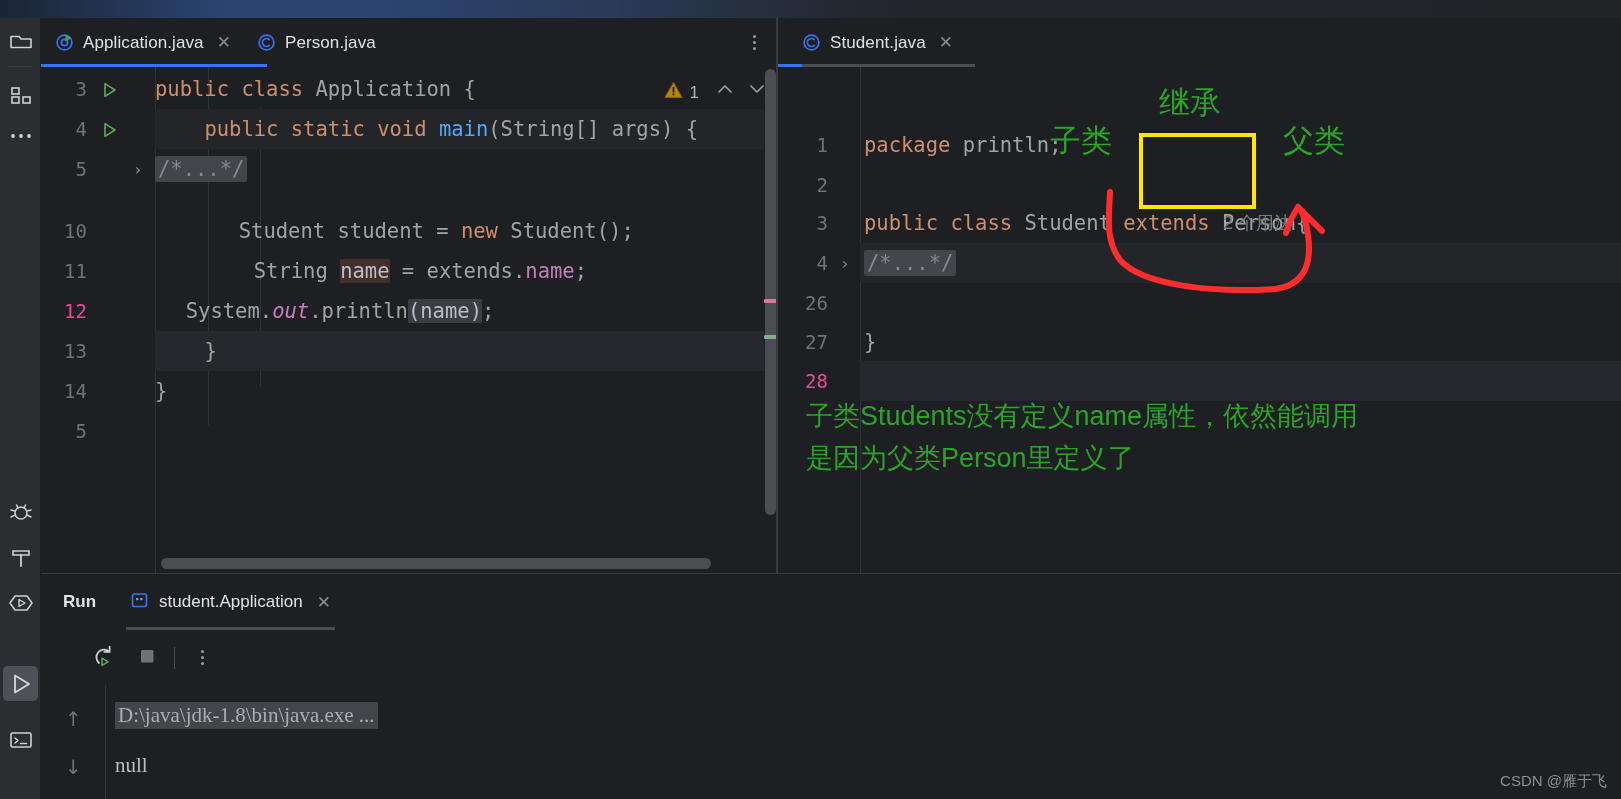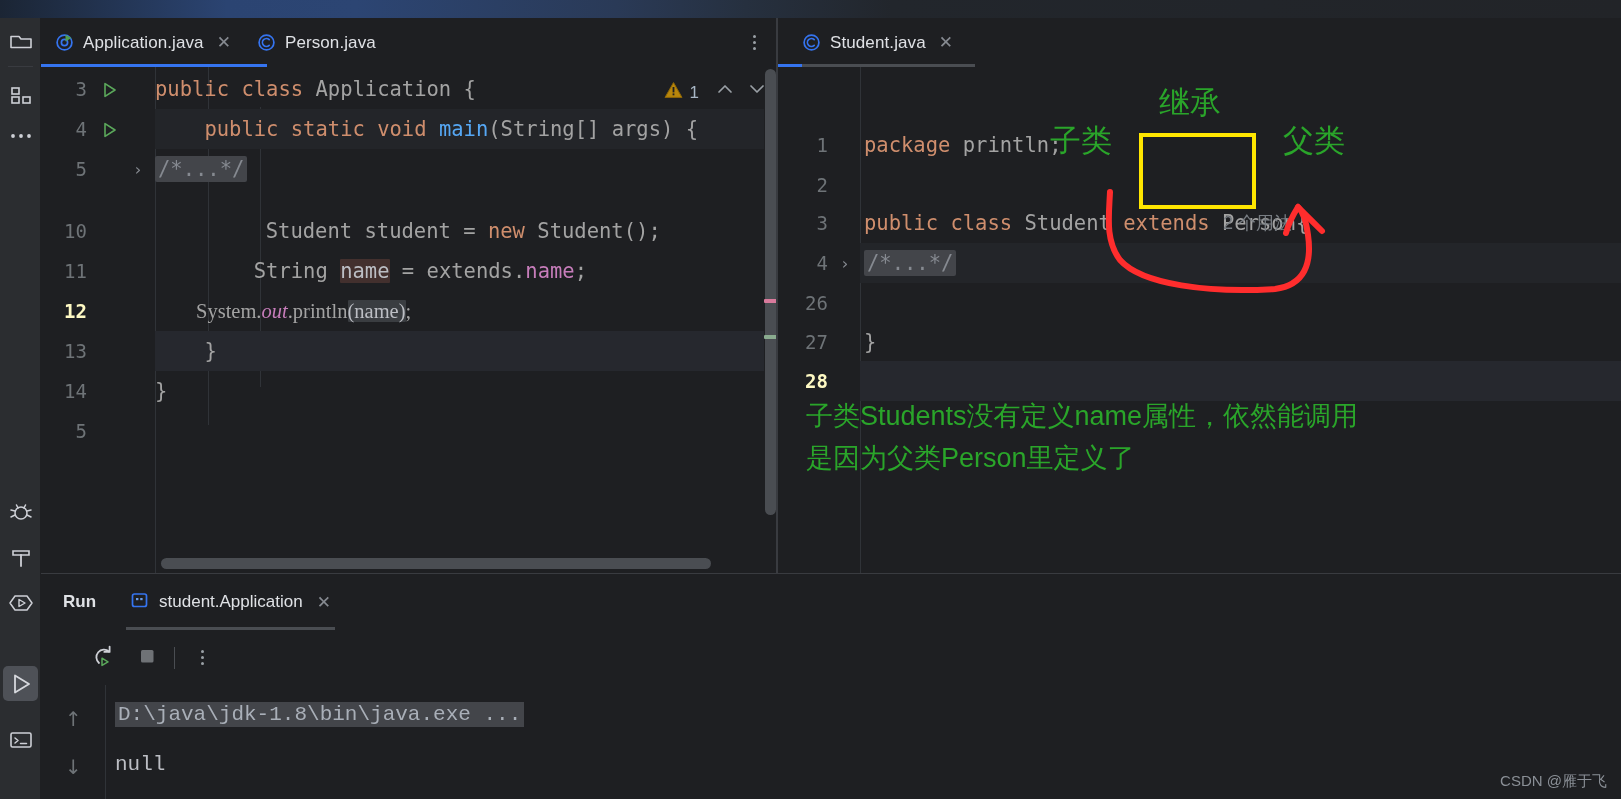--- a/index.html
+++ b/index.html
@@ -82,21 +82,21 @@
   .gutter-line-sep { position:absolute; top:0; bottom:0; width:1px; background:#303338; }
 
   .code-line {
     position:absolute; left:0; right:0; height:40px; display:flex; align-items:center;
     font-family:"DejaVu Sans Mono", monospace; font-size:20.5px; letter-spacing:0px;
   }
   .ln {
     width:46px; text-align:right; color:#6e7377; font-size:19px;
     font-family:"DejaVu Sans Mono", monospace; flex:0 0 auto;
   }
-  .ln.cur { color:#fef9c3;font-weight:bold; }
+  .ln.cur { color:#ec4899; }
   .code-text { white-space:pre; color:#bcbec4; }
 
   .hl-line { position:absolute; left:0; right:0; height:40px; background:#26282e; }
 
   
   .kw   { color:#cf8e6d; }
   .mth  { color:#56a8f5; }
   .fld  { color:#c77dbb; }
   .stat { color:#c77dbb; font-style:italic; }
   .plain{ color:#a3a3a3; }
@@ -154,21 +154,21 @@
   .run-tab::after {
     content:""; position:absolute; left:6px; bottom:0; width:calc(100% - 12px);
     height:3px; background:#4a4d52;
   }
   .run-tab-label { font-size:17px; color:#dfe1e5; }
   .run-toolbar { position:relative; height:55px; display:flex; align-items:center; gap:0; }
   .tb-btn { width:36px; height:36px; display:flex; align-items:center; justify-content:center; }
   .tb-sep { width:1px; height:22px; background:#4a4d52; margin:0 9px; }
   .console { position:relative; padding-left:0; }
   .console-line {
-    position:absolute; font-family:Liberation Mono, monospace; font-size:21px;
+    position:absolute; font-family:Liberation Serif, serif; font-size:21px;
     white-space:pre;
   }
   .console-cmd { color:#a9afb8; background:#43454a; padding:1px 3px; }
   .console-out { color:#bcbec4; }
   .nav-arrow {
     position:absolute; color:#6e7377; font-size:20px;
     font-family:"DejaVu Sans", sans-serif;
   }
   .console-gutter-sep { position:absolute; width:1px; background:#303338; }
 
@@ -314,31 +314,31 @@
       </div>
 
       <div class="code-line" style="top:82px;">
         <span class="ln">5</span>
         <span class="fold-caret" style="left:92px;">›</span>
         <span class="code-text" style="margin-left:68px;"><span class="fold">/*...*/</span></span>
       </div>
 
       <div class="code-line" style="top:144px;">
         <span class="ln">10</span>
-        <span class="code-text" style="margin-left:60px;padding-left:20px;">        <span class="plain">Student student = </span><span class="kw">new</span> <span class="plain">Student();</span></span>
+        <span class="code-text" style="margin-left:33px;padding-left:20px;">        <span class="plain">Student student = </span><span class="kw">new</span> <span class="plain">Student();</span></span>
       </div>
 
       <div class="code-line" style="top:184px;">
         <span class="ln">11</span>
         <span class="code-text" style="margin-left:68px;">        <span class="plain">String </span><span class="hl-write">name</span><span class="plain"> = extends.</span><span class="fld">name</span><span class="plain">;</span></span>
       </div>
 
       <div class="code-line" style="top:224px;">
         <span class="ln cur">12</span>
-        <span class="code-text" style="margin-left:68px;font-family:Liberation Serif, serif;">        <span class="plain">System.</span><span class="stat">out</span><span class="plain">.println</span><span class="hl-read">(name)</span><span class="plain">;</span></span>
+        <span class="code-text" style="">        <span class="plain">System.</span><span class="stat">out</span><span class="plain">.println</span><span class="hl-read">(name)</span><span class="plain">;</span></span>
       </div>
 
       <div class="code-line" style="top:264px;">
         <span class="ln">13</span>
         <span class="code-text" style="margin-left:68px;">    <span class="plain">}</span></span>
       </div>
 
       <div class="code-line" style="top:304px;">
         <span class="ln">14</span>
         <span class="code-text" style="margin-left:68px;"><span class="plain">}</span></span>

